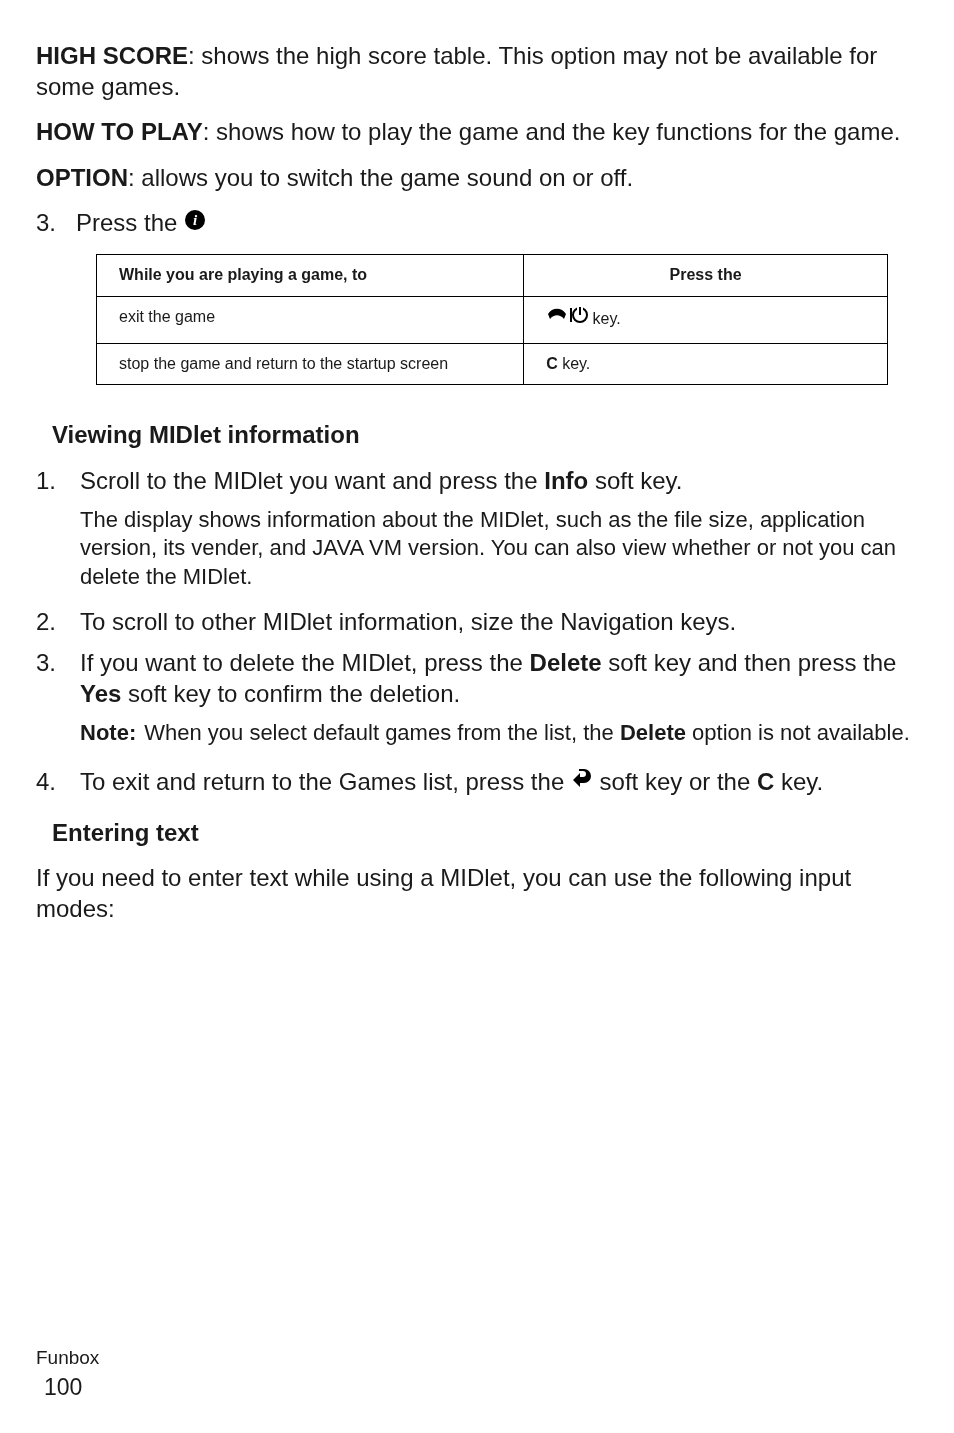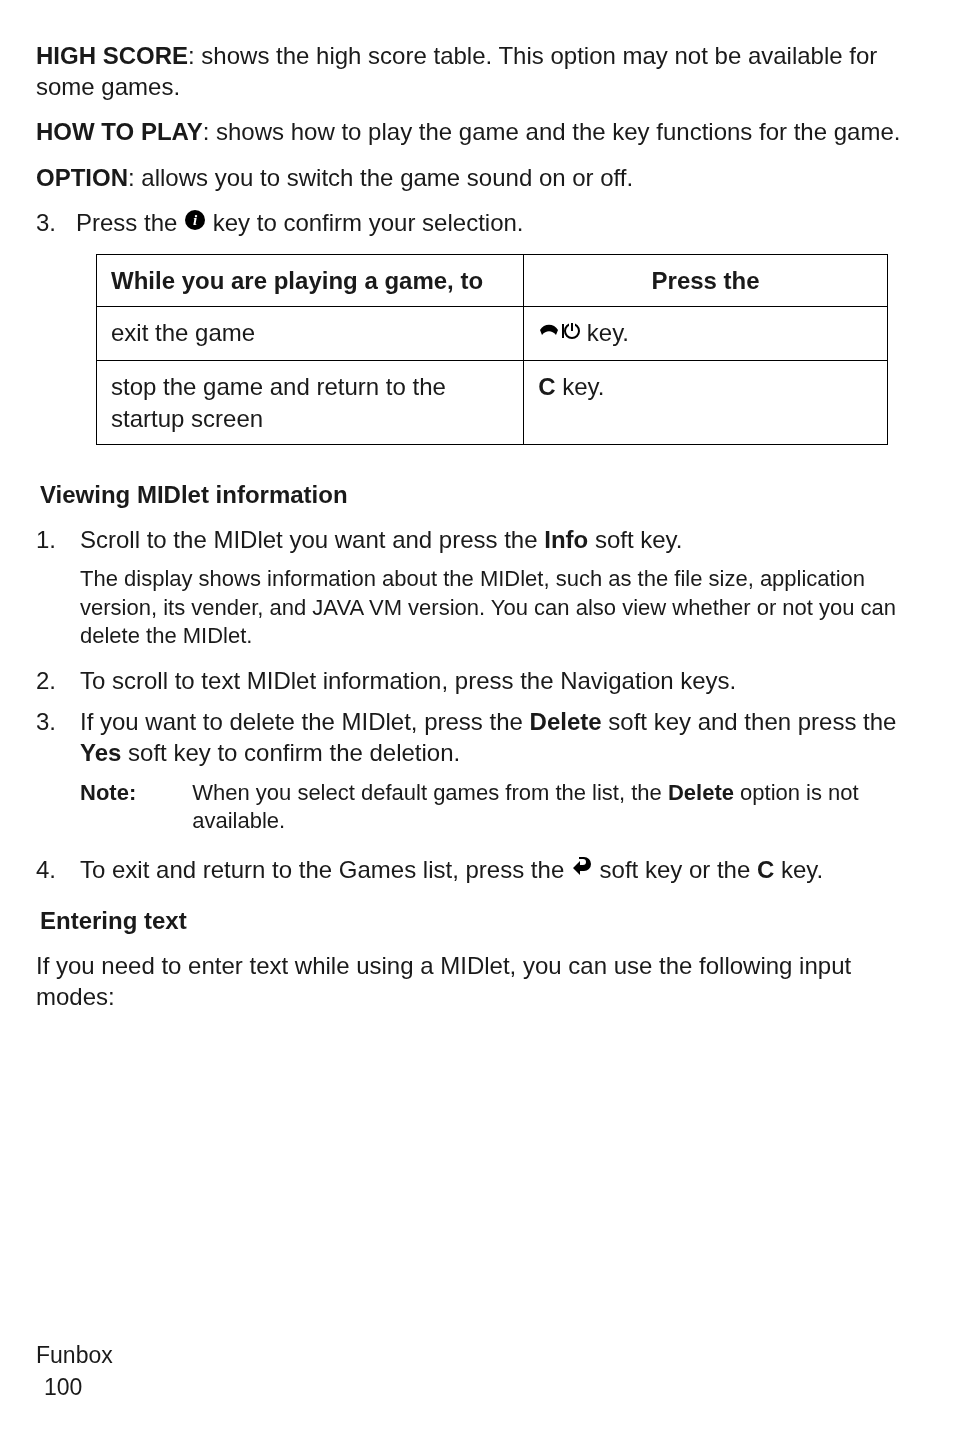--- a/index.html
+++ b/index.html
@@ -14,27 +14,27 @@
     line-height:1.3;
     position:relative;
   }
   .para{margin:0 0 14px 0;}
   .b{font-weight:700;}
   .step-row{display:flex;margin-bottom:14px;}
   .step-num{width:40px;flex:0 0 40px;}
   .step-body{flex:1;}
   .step-row-small{display:flex;font-size:24px;line-height:1.3;margin-bottom:10px;}
   .step-row-small .step-num{width:44px;flex:0 0 44px;}
-  .note-row{display:flex;font-size:22px;line-height:1.3;margin:10px 0 18px 44px;gap:48px;}
+  .note-row{display:flex;font-size:22px;line-height:1.3;margin:10px 0 18px 44px;}
   .note-label{font-weight:700;white-space:nowrap;margin-right:8px;}
   .tbl{border-collapse:collapse;width:792px;margin:10px 0 34px 60px;}
-  .tbl th,.tbl td{border:1.5px solid #000;padding:10px 14px;text-align:left;vertical-align:top;font-size:24px;}
+  .tbl th,.tbl td{border:1.5px solid #000;padding:10px 22px;text-align:left;vertical-align:top;font-size:16px;}
   .tbl th{font-weight:700;}
-  .section-h{font-weight:700;margin:18px 0 14px 4px;font-size:24px;}
-  .footer-name{position:absolute;left:36px;bottom:62px;font-size:23px;text-align:center;}
+  .section-h{font-weight:700;margin:18px 0 14px 16px;font-size:24px;}
+  .footer-name{position:absolute;left:36px;bottom:62px;font-size:19px;text-align:center;}
   .footer-num{position:absolute;left:44px;bottom:30px;font-size:23px;}
   .icon-slot{display:inline-block;vertical-align:middle;position:relative;top:-2px;}
   .sub-para{font-size:22px;line-height:1.3;margin:4px 0 14px 44px;}
 </style>
 </head>
 <body>
 
 <p class="para">
   <span class="b">HIGH SCORE</span><span>: shows the high score table. This option may not be available for some games.</span>
 </p>
@@ -50,21 +50,20 @@
 <div class="step-row">
   <div class="step-num">3.</div>
   <div class="step-body">
     <span>Press the </span>
     <span class="icon-slot">
       <svg width="22" height="22" viewBox="0 0 22 22">
         <circle cx="11" cy="11" r="10" fill="#000"></circle>
         <text x="11" y="16" font-size="15" font-family="Georgia,serif" font-style="italic" text-anchor="middle" fill="#fff" font-weight="700">i</text>
       </svg>
     </span>
-    <span> key to confirm your selection.</span>
   </div>
 </div>
 
 <table class="tbl">
   <thead>
     <tr>
       <th style="width:54%;">While you are playing a game, to</th>
       <th style="text-align:center;">Press the</th>
     </tr>
   </thead>
@@ -99,21 +98,21 @@
   <div class="step-num">1.</div>
   <div class="step-body">
     <span>Scroll to the MIDlet you want and press the </span><span class="b">Info</span><span> soft key.</span>
   </div>
 </div>
 
 <div class="sub-para">The display shows information about the MIDlet, such as the file size, application version, its vender, and JAVA VM version. You can also view whether or not you can delete the MIDlet.</div>
 
 <div class="step-row-small">
   <div class="step-num">2.</div>
-  <div class="step-body">To scroll to text MIDlet information, press the Navigation keys.</div>
+  <div class="step-body">To scroll to other MIDlet information, size the Navigation keys.</div>
 </div>
 
 <div class="step-row-small">
   <div class="step-num">3.</div>
   <div class="step-body">
     <span>If you want to delete the MIDlet, press the </span><span class="b">Delete</span><span> soft key and then press the </span><span class="b">Yes</span><span> soft key to confirm the deletion.</span>
   </div>
 </div>
 
 <div class="note-row">

